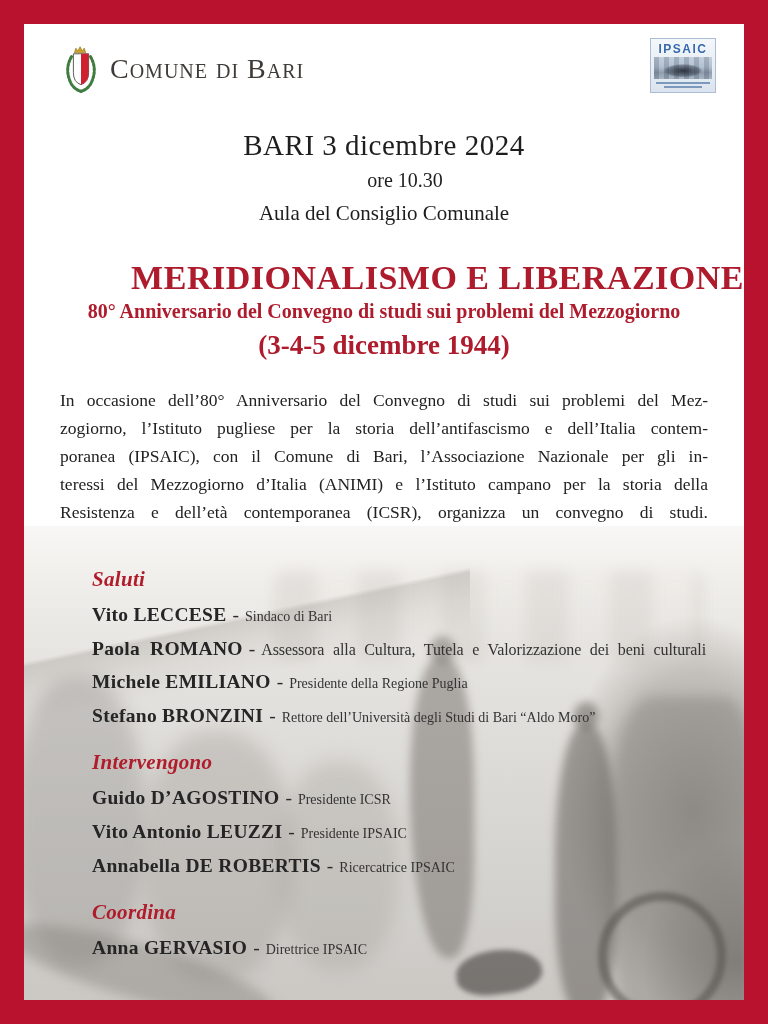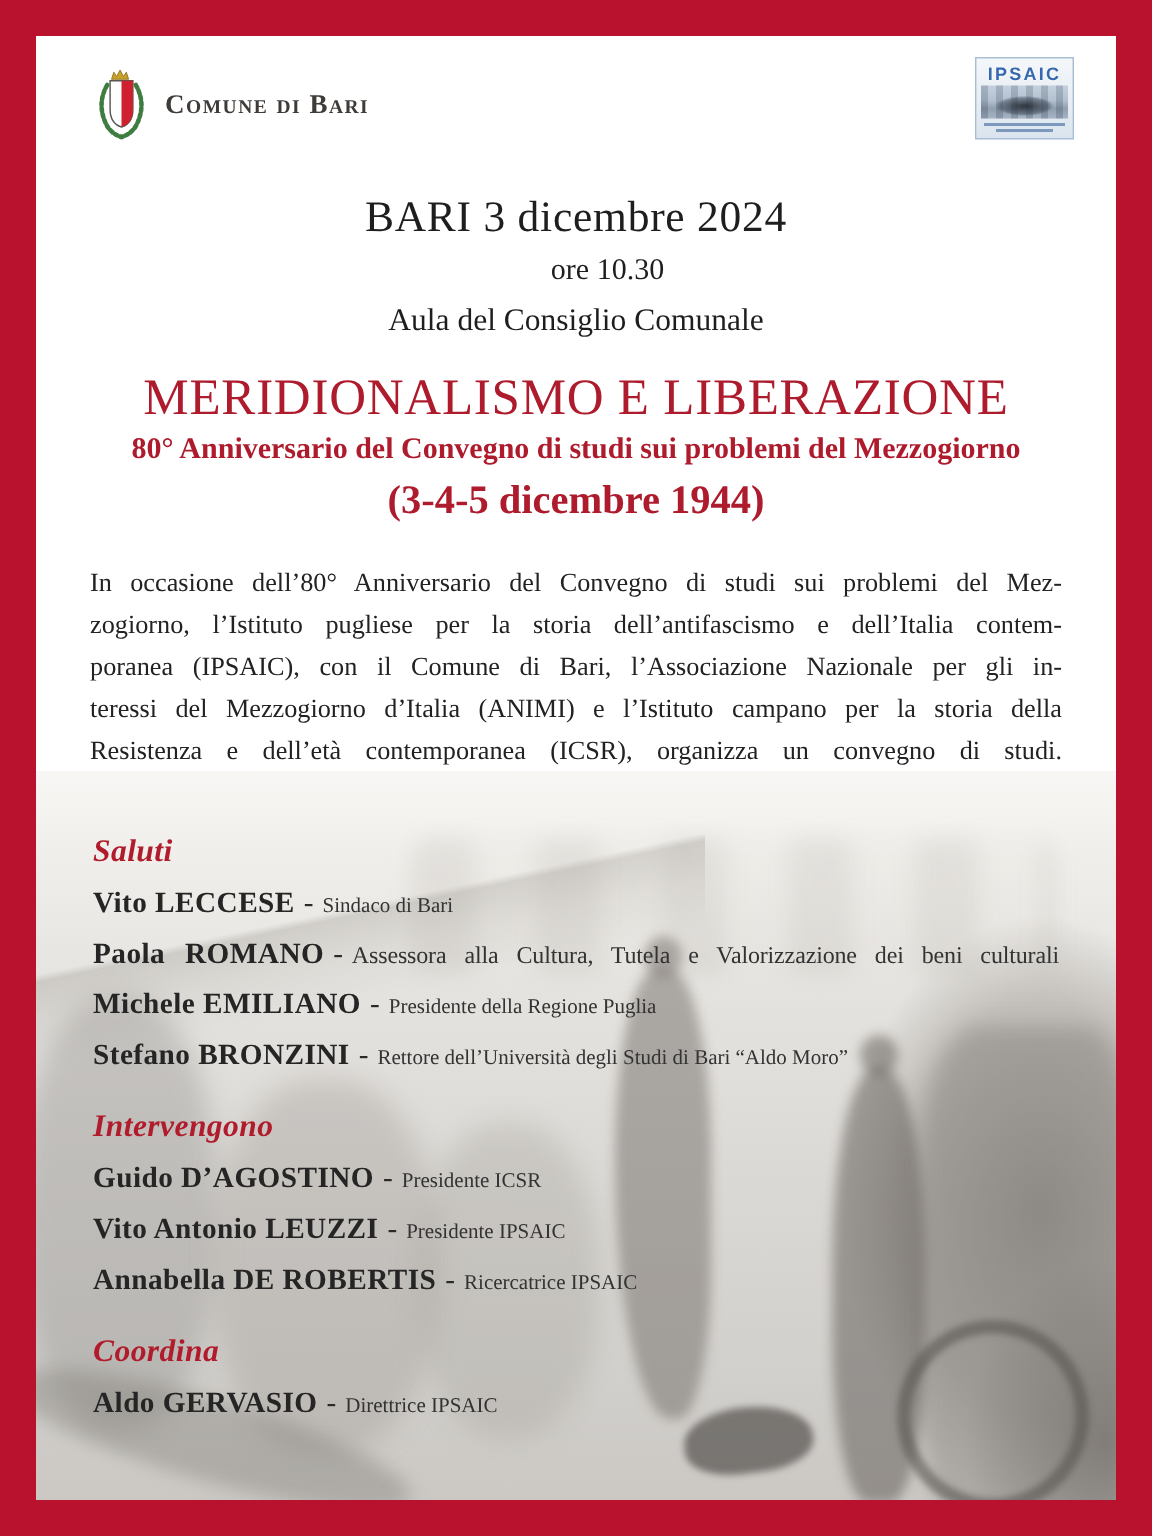--- a/index.html
+++ b/index.html
@@ -12,48 +12,48 @@
     font-family:"Liberation Serif", serif;
     color:#232323;
     display:flex;flex-direction:column;
     overflow:hidden;
   }
 
   
   .header{display:flex;justify-content:space-between;align-items:flex-start;padding:12px 28px 0 38px;height:78px;}
   .comune-logo{display:flex;align-items:center;gap:10px;margin-top:8px;}
   .crest{width:38px;height:50px;flex:0 0 auto;}
-  .comune-label{font-variant:small-caps;font-size:18px;letter-spacing:1px;color:#3f3b38;font-weight:700;}
+  .comune-label{font-variant:small-caps;font-size:28px;letter-spacing:1px;color:#3f3b38;font-weight:400;}
   .ipsaic-logo{width:66px;box-sizing:border-box;border:1px solid #a9bdd5;background:linear-gradient(#f4f7fa,#dbe4ee);padding:3px 3px 4px;text-align:center;margin-top:2px;}
   .ipsaic-title{font-family:"Liberation Sans",sans-serif;font-weight:bold;font-size:12px;letter-spacing:1.5px;color:#3568ae;text-shadow:0 0 2px #fff;}
   .ipsaic-photo{height:22px;margin:1px 0 3px;background:
     radial-gradient(ellipse 26px 9px at 50% 62%, rgba(30,35,45,.85), rgba(60,70,85,.5) 60%, transparent 75%),
     repeating-linear-gradient(90deg, rgba(90,105,125,.35) 0 5px, rgba(170,185,200,.25) 5px 10px),
     linear-gradient(#cdd8e4 0%, #b6c4d3 45%, #8795a6 70%, #a6b3c2 100%);}
   .ipsaic-line{height:2px;background:#7d98bd;margin:2px auto 0;}
   .ipsaic-line.l1{width:54px;}
   .ipsaic-line.l2{width:38px;}
 
   
   .date-block{text-align:center;margin-top:16px;font-weight:normal;color:#1e1e1e;}
   .city-date{font-size:29px;line-height:30px;letter-spacing:.5px;}
   .time{font-size:20px;line-height:24px;margin-top:8px;padding-left:42px;}
   .venue{font-size:21px;line-height:26px;margin-top:8px;}
 
   
-  .title{margin-top:20px;text-align:center;color:#ae1b2c;font-weight:normal;font-size:34px;line-height:40px;letter-spacing:.5px;}
+  .title{margin-top:32px;text-align:right;color:#ae1b2c;font-weight:bold;font-size:34px;line-height:40px;letter-spacing:.5px;}
   .subtitle{margin-top:0;text-align:center;color:#ae1b2c;font-weight:bold;font-size:20px;line-height:26px;}
   .edition-dates{margin-top:8px;text-align:center;color:#ae1b2c;font-weight:bold;font-size:27px;line-height:26px;}
 
   
   .intro{margin:28px 36px 0;font-size:17.5px;line-height:28px;color:#222;}
   .intro-line{text-align:justify;text-align-last:justify;}
 
   
-  .photo-section{position:relative;flex:1;overflow:hidden;}
+  .photo-section{position:relative;flex:1;overflow:hidden;padding-left:30px;}
   .photo-bg{position:absolute;inset:0;background:
     linear-gradient(168deg, rgba(0,0,0,0) 40%, rgba(140,136,130,.28) 42%, rgba(165,161,155,.16) 52%, rgba(0,0,0,0) 64%) no-repeat 0 30px / 62% 170px,
     radial-gradient(ellipse 170px 250px at 93% 60%, rgba(100,95,90,.50), rgba(125,120,115,.32) 55%, transparent 78%),
     radial-gradient(ellipse 130px 170px at 99% 92%, rgba(88,84,80,.55), transparent 72%),
     linear-gradient(#f8f7f5 0%, #f0eeea 12%, #e4e2de 32%, #dad8d4 58%, #d2d0cc 82%, #cbc8c4 100%);}
   .fig{position:absolute;filter:blur(4px);}
   .fig-left-woman{left:386px;top:132px;width:64px;height:300px;background:rgba(108,103,98,.48);border-radius:42% 42% 34% 58%;}
   .fig-center-woman{left:531px;top:198px;width:62px;height:290px;background:rgba(96,91,87,.52);border-radius:45% 45% 38% 38%;}
   .fig-left-woman::before,.fig-center-woman::before{content:"";position:absolute;top:-22px;left:50%;transform:translateX(-50%);width:25px;height:27px;border-radius:50%;background:inherit;}
   .laundry{position:absolute;left:250px;top:44px;width:430px;height:92px;filter:blur(7px);opacity:.65;border-radius:12px;background:repeating-linear-gradient(90deg, rgba(175,171,165,.30) 0 42px, rgba(214,210,204,.14) 42px 84px);}
@@ -158,20 +158,20 @@
           <span class="pname">Vito Antonio LEUZZI</span><span class="psep">-</span><span class="prole">Presidente IPSAIC</span>
         </div>
         <div class="person">
           <span class="pname">Annabella DE ROBERTIS</span><span class="psep">-</span><span class="prole">Ricercatrice IPSAIC</span>
         </div>
       </div>
 
       <div class="section">
         <div class="sec-heading">Coordina</div>
         <div class="person">
-          <span class="pname">Aldo GERVASIO</span><span class="psep">-</span><span class="prole">Direttrice IPSAIC</span>
+          <span class="pname">Anna GERVASIO</span><span class="psep">-</span><span class="prole">Direttrice IPSAIC</span>
         </div>
       </div>
 
     </div>
   </div>
 
 </div>
 
 </body></html>

